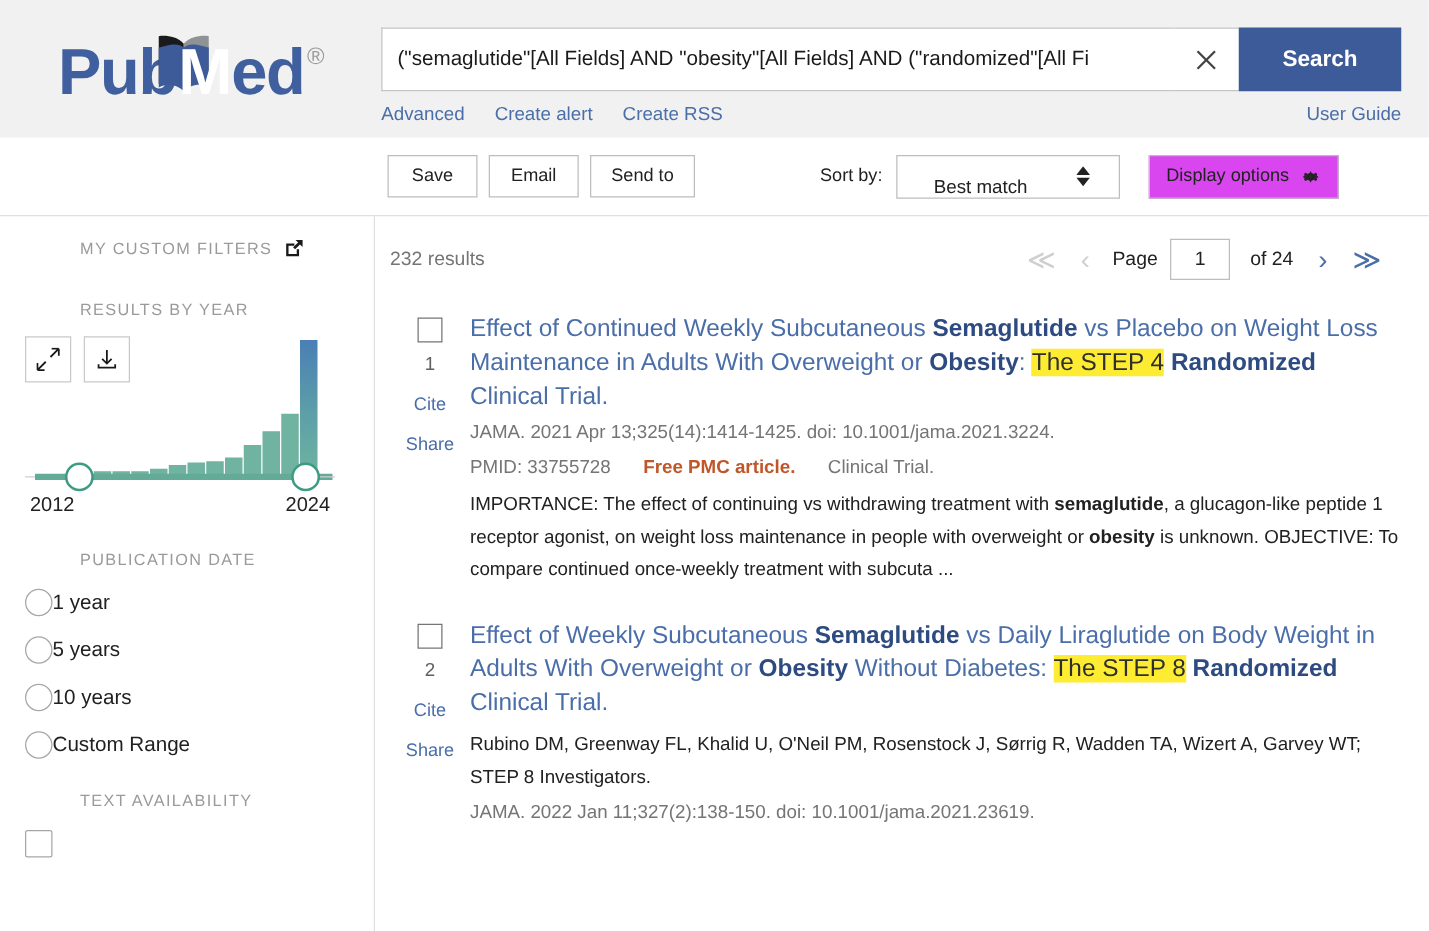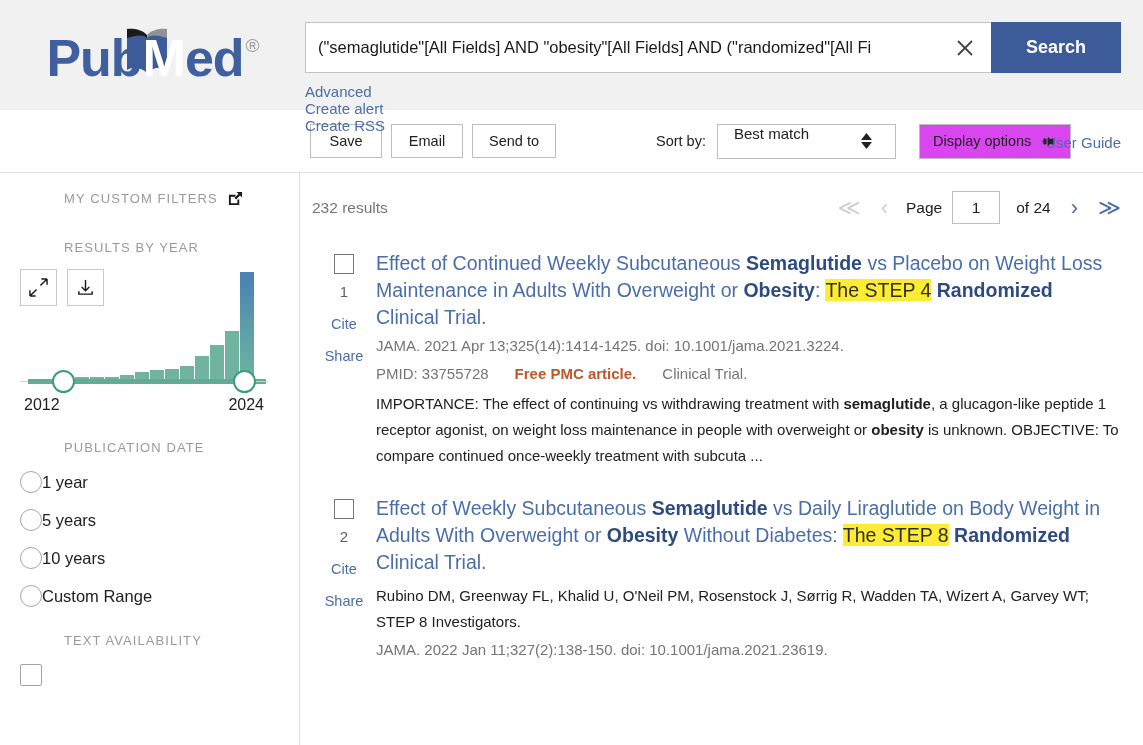--- a/index.html
+++ b/index.html
@@ -81,22 +81,22 @@
     color:#fff;
     border:none;
     font-size:18px;
     font-weight:bold;
     font-family:"Liberation Sans", sans-serif;
     cursor:pointer;
   }
   .links-row {
     margin-top:10px;
     display:flex;
+    align-items:center;
     width:816px;
-    flex-direction:column;
   }
   .hlink {
     color:#4a6ea9;
     font-size:15px;
     text-decoration:none;
     cursor:pointer;
     margin-right:24px;
   }
   .user-guide { margin-left:auto; margin-right:0; }
 
@@ -125,22 +125,22 @@
     margin-left:100px;
     font-size:14.5px;
     color:#212121;
   }
   .select-wrap {
     margin-left:11px;
     position:relative;
     width:179px; height:35px;
     border:1px solid #bdbdbd;
     background:#fff;
-    display:flex; align-items:flex-start;
-    padding:0 16px;
+    display:flex; align-items:flex-end;
+    padding:0 29px;
     cursor:pointer;
   }
   .select-wrap .val { font-size:15px; color:#212121; }
   .spinner {
     position:absolute; right:23px; top:50%;
     transform:translateY(-50%);
     display:flex; flex-direction:column; gap:2px;
   }
   .display-opts {
     margin-left:23px;
@@ -239,21 +239,21 @@
 
   
   .results {
     flex:1;
     padding:18px 0 0 12px;
     overflow:hidden;
   }
   .results-head {
     display:flex;
     align-items:center;
-    padding-right:14px;
+    padding-right:30px;
   }
   .results-count { font-size:15.5px; color:#757575; }
   .pager {
     margin-left:auto;
     display:flex; align-items:center; gap:4px;
   }
   .pg-arrow {
     font-size:22px;
     padding:0 8px;
     cursor:pointer;

